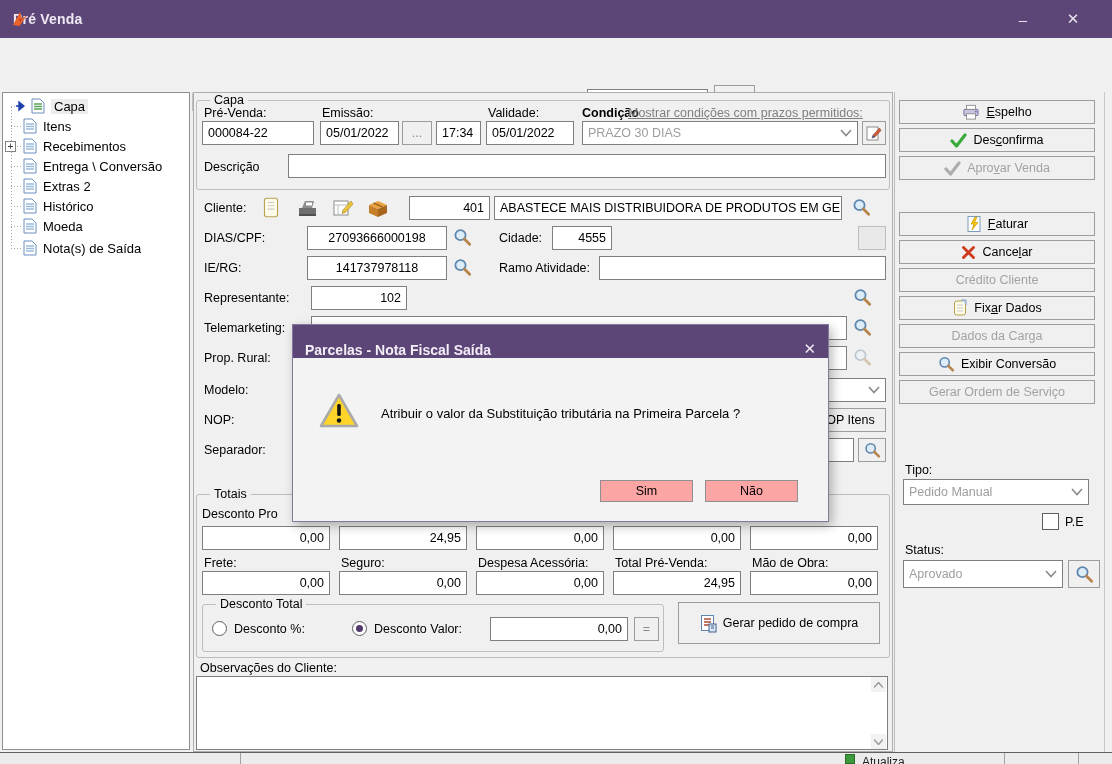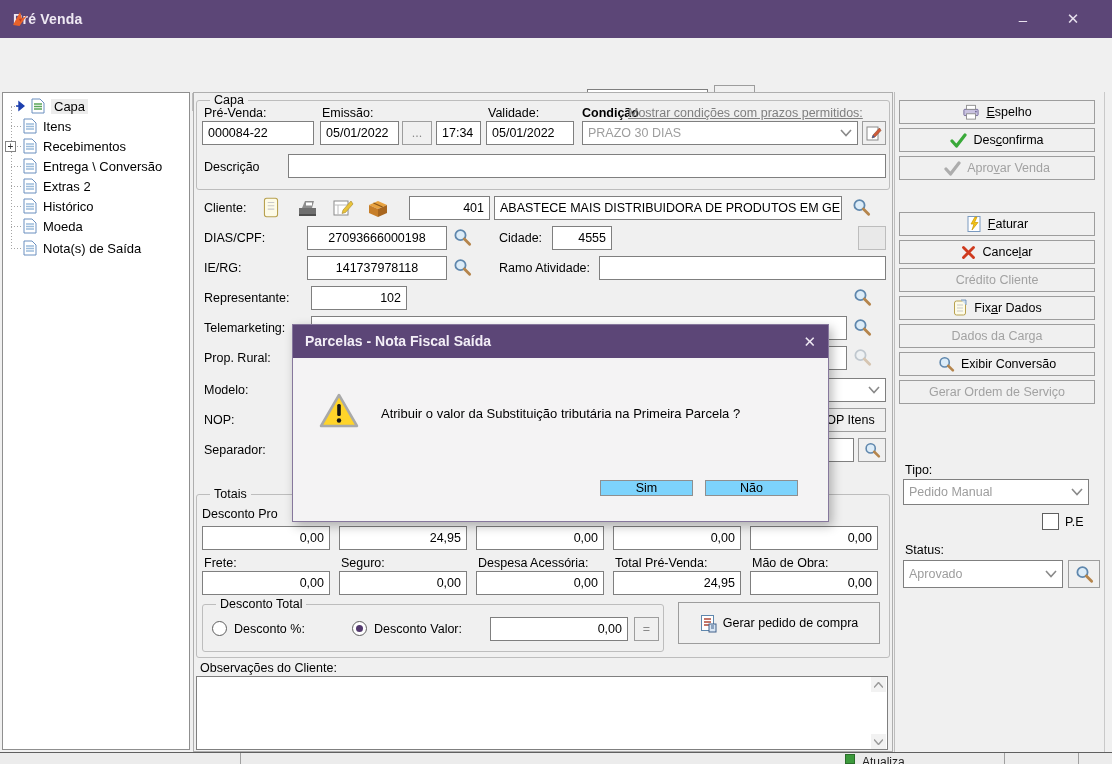--- a/index.html
+++ b/index.html
@@ -32,24 +32,24 @@
 .legend{position:absolute;background:#f0f0f0;padding:0 4px;font-size:12.5px;white-space:nowrap}
 .linkgray{position:absolute;color:#7f7f7f;text-decoration:underline;font-size:12.5px;white-space:nowrap}
 .u{text-decoration:underline}
 .radio{position:absolute;width:15px;height:15px;border-radius:50%;border:1px solid #5f5f5f;background:#fff}
 .radio.sel::after{content:"";position:absolute;left:3px;top:3px;width:7px;height:7px;border-radius:50%;background:#53396e}
 .cb{position:absolute;width:17px;height:17px;border:1px solid #5f5f5f;background:#fff}
 .magbtn{position:absolute;display:flex;align-items:center;justify-content:center}
 .magbtn.boxed{background:#f0f0f0;border:1px solid #9d9d9d}
 
 #modal{position:absolute;left:292px;top:324px;width:537px;height:198px;background:#f4f3f4;border:1px solid #86779c;box-shadow:3px 4px 10px rgba(0,0,0,.28);z-index:50}
-#modal .mhead{position:absolute;left:0;top:0;width:100%;height:33px;background:#5c4677;display:flex;align-items:flex-start;justify-content:space-between;padding:8px 12px}
+#modal .mhead{position:absolute;left:0;top:0;width:100%;height:33px;background:#5c4677;display:flex;align-items:flex-end;justify-content:space-between;padding:0 12px}
 #modal .mtitle{color:#f3eef7;font-weight:bold;font-size:14px}
 #modal .mclose{color:#efe9f3;font-size:15px}
-.mbtn{position:absolute;width:93px;height:16px;background:#7dd3fc;border:1px solid #8f8f8f;display:flex;align-items:center;justify-content:center;font-size:12.5px}
+.mbtn{position:absolute;width:93px;height:22px;background:#fca5a5;border:1px solid #8f8f8f;display:flex;align-items:center;justify-content:center;font-size:12.5px}
 
 .sarrow{position:absolute;width:15px;height:15px;display:flex;align-items:center;justify-content:center;background:#f2f2f2}
 
 .bstrip{position:absolute;left:0;top:752px;width:1112px;height:12px;background:#ececec;border-top:1px solid #5f5f5f;overflow:hidden}
 .vline{position:absolute;width:1px;background:#a0a0a0}
 </style>
 </head>
 <body>
 
 <div id="win">

